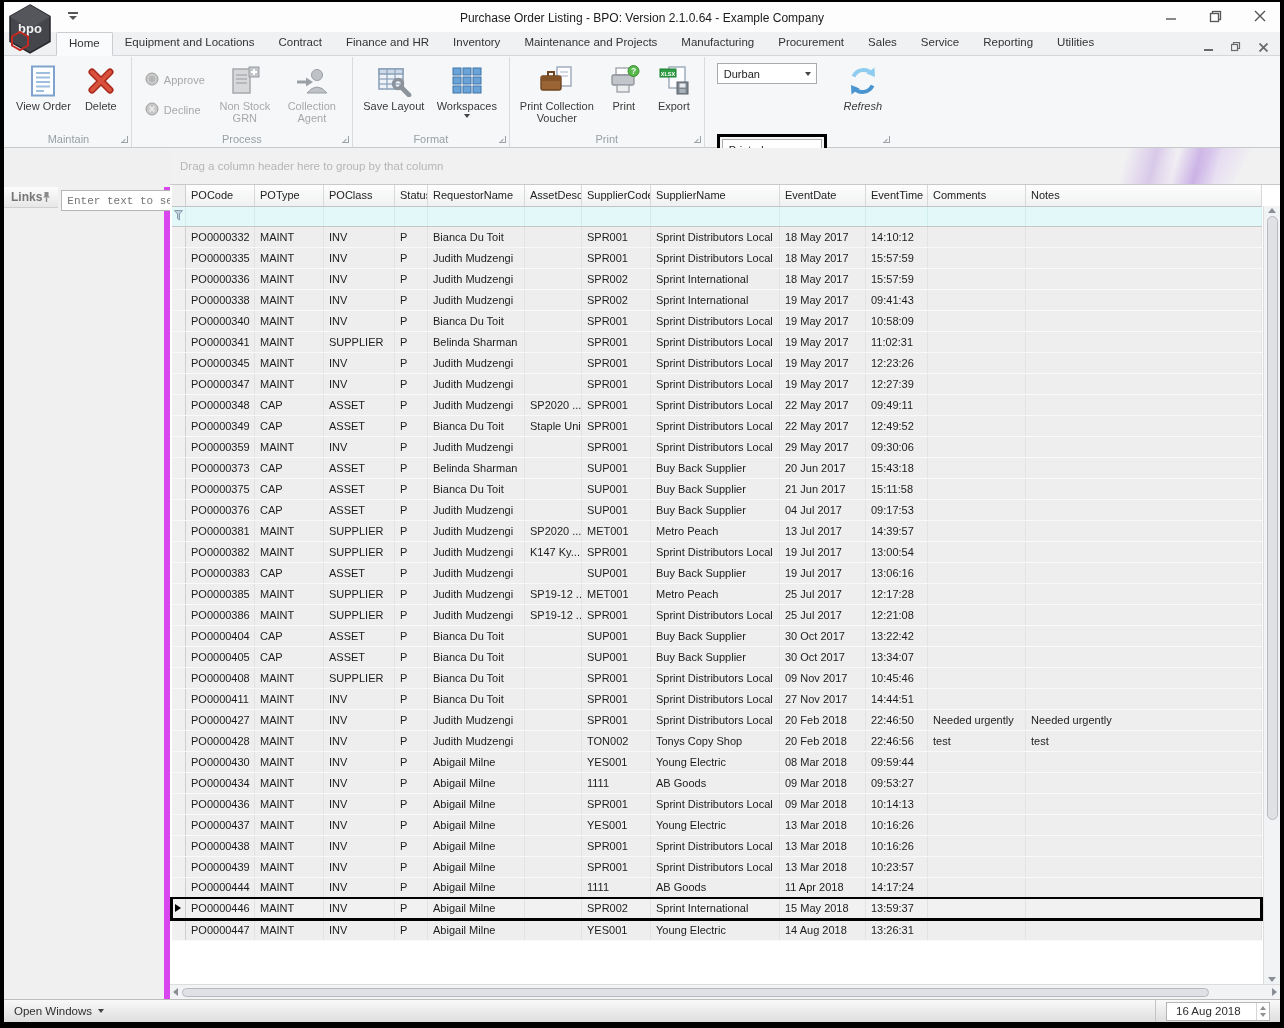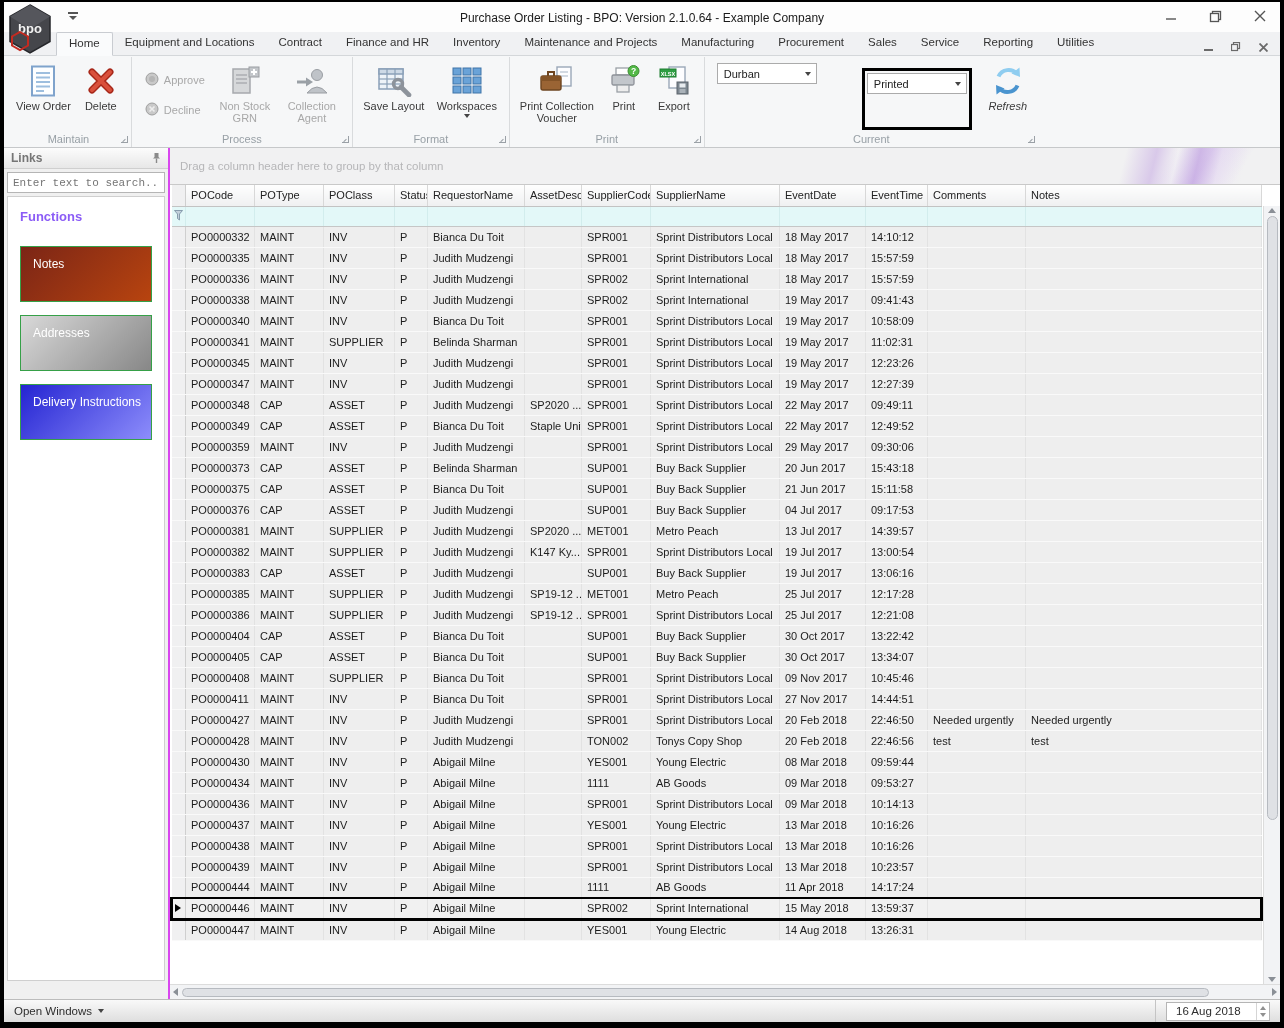--- a/index.html
+++ b/index.html
@@ -32,29 +32,29 @@
   .launcher { position:absolute; right:3px; bottom:4px; width:7px; height:7px; border-right:1px solid #9aa0a6; border-bottom:1px solid #9aa0a6; }
   .launcher:after { content:""; position:absolute; right:1px; bottom:1px; width:4px; height:1px; background:#9aa0a6; transform:rotate(-45deg); }
   .rbtn { display:flex; flex-direction:column; align-items:center; justify-content:flex-start; min-width:48px; padding:3px 4px 0; font-size:11px; color:#3a3a3a; text-align:center; border-radius:2px; cursor:default; }
   .rbtn .ricon { height:38px; display:flex; align-items:center; justify-content:center; }
   .rbtn .rlabel { line-height:12px; }
   .rbtn.disabled { color:#a8a8a8; }
   .small-stack { display:flex; flex-direction:column; justify-content:center; gap:12px; padding:0 4px; }
   .rbtn.small { flex-direction:row; gap:5px; align-items:center; min-width:0; padding:1px 3px; }
   .dd-caret { width:0; height:0; border-left:3.5px solid transparent; border-right:3.5px solid transparent; border-top:4px solid #444; }
   .ws-caret { margin-top:2px; }
-  .current-stack { display:flex; flex-direction:row; padding:4px 4px 0 6px;gap:45px; }
+  .current-stack { display:flex; flex-direction:column; padding:4px 4px 0 6px;gap:45px; }
   .dd { width:100px; height:21px; background:#fff; border:1px solid #ababab; display:flex; align-items:center; font-size:11px; padding:0 0 0 6px; }
   .dd .dd-btn { margin-left:auto; width:16px; height:100%; display:flex; align-items:center; justify-content:center; }
   .dd-outline { border:3px solid #000; padding:2px; margin-top:5px; background:#f6f7f8; }
   .refresh-btn { margin-left:6px;font-style:italic; }
 
   
   .main { flex:1; display:flex; min-height:0; }
-  .sidebar { width:166px; flex:0 0 166px; background:#f0f0f0; border-right:2px solid #d946ef; display:flex; flex-direction:column; }
+  .sidebar { width:166px; flex:0 0 166px; background:#f0f0f0; border-right:6px solid #d946ef; display:flex; flex-direction:row;margin-top:39px; }
   .sb-header { height:21px; display:flex; align-items:center; padding:0 7px; font-weight:bold; color:#757575; font-size:12px; background:linear-gradient(#fcfcfc,#e7e7e7); border-bottom:1px solid #cfcfcf; }
   .sb-header svg { margin-left:auto; }
   .sb-search { margin:3px 3px 2px; height:21px; background:#fff; border:1px solid #b5b5b5; display:flex; align-items:center; padding-right:4px; }
   .sb-search input { border:none; outline:none; flex:1; font-size:11px; color:#9a9a9a; padding:0 5px; background:transparent; font-family:Liberation Mono, monospace; }
   .sb-body { flex:1; background:#fff; border:1px solid #cfcfcf; margin:1px 3px 18px 3px; padding:10px 12px; }
   .sb-heading { font-weight:bold; font-size:13px; color:#8b5cf6; margin:2px 0 22px 0; }
   .func-panel { height:56px; border:1px solid; margin-bottom:13px; color:#fff; font-size:12px; padding:10px 0 0 12px; cursor:default; }
 
   .gridwrap { flex:1; display:flex; flex-direction:column; background:#fff; min-width:0; }
   .groupbar { height:37px; flex:0 0 37px; background:#f1f1f2; border-bottom:1px solid #c9c9c9; color:#b6b6b8; font-size:11.5px; display:flex; align-items:center; padding-left:10px; position:relative; overflow:hidden; }

